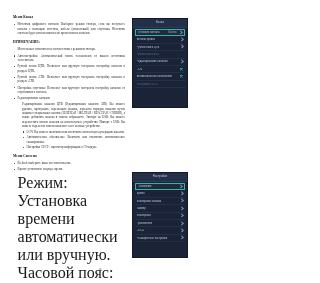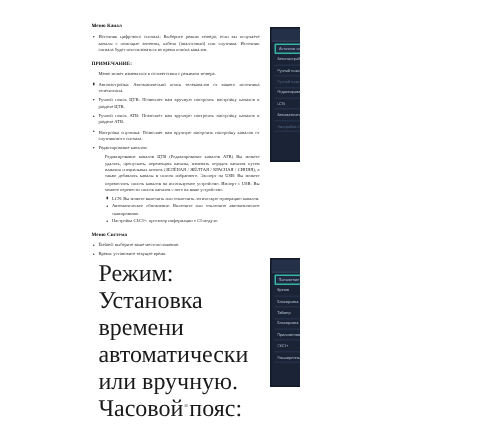--- a/index.html
+++ b/index.html
@@ -14,21 +14,20 @@
     position: relative;
     overflow: hidden;
     font-family: "Liberation Serif", serif;
     color: #1a1a1a;
   }
 
   .page {
     position: absolute;
     inset: 0;
     background: #fff;
-    margin-left: 48px;
   }
 
   
   .content {
     position: absolute;
     left: 13px;
     top: 15px;
     width: 112px;
   }
 

